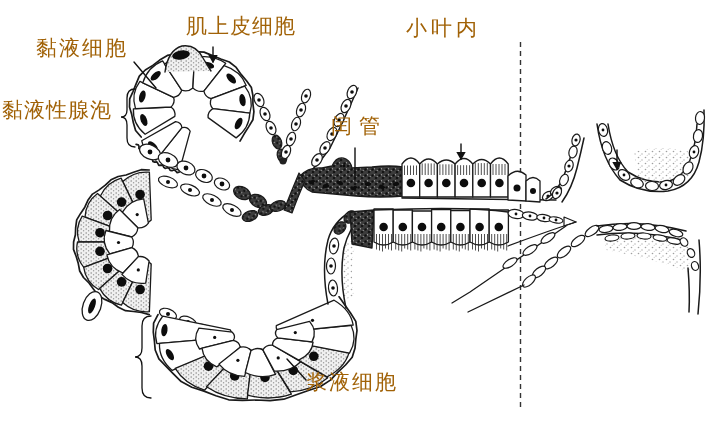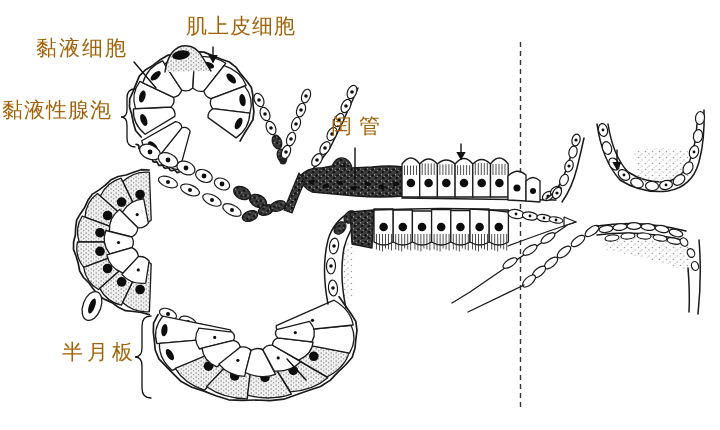--- a/index.html
+++ b/index.html
@@ -449,14 +449,15 @@
       <line x1="617" y1="150" x2="617" y2="169" marker-end="url(#arr)"></line>
       <path stroke-width="1.3" d="M151 316 Q142 316 142 326 L142 348 Q142 357 135 357 Q142 357 142 366 L142 388 Q142 398 151 398"></path>
       <path d="M287 359 L306 380"></path>
     </g>
   </svg>
 
   <div class="lbl" style="left:36px;top:38px;letter-spacing:2px">黏液细胞</div>
   <div class="lbl" style="left:186px;top:16px;letter-spacing:1px">肌上皮细胞</div>
   <div class="lbl" style="left:2px;top:100px;letter-spacing:1px">黏液性腺泡</div>
   <div class="lbl" style="left:331px;top:116px;letter-spacing:7px">闰管</div>
-  <div class="lbl" style="left:62px;top:342px;letter-spacing:4px">半月板</div>
+  <div class="lbl" style="left:406px;top:18px;letter-spacing:4px">小叶内</div>
+  <div class="lbl" style="left:306px;top:372px;letter-spacing:2px">浆液细胞</div>
 </div>
 
 </body></html>

